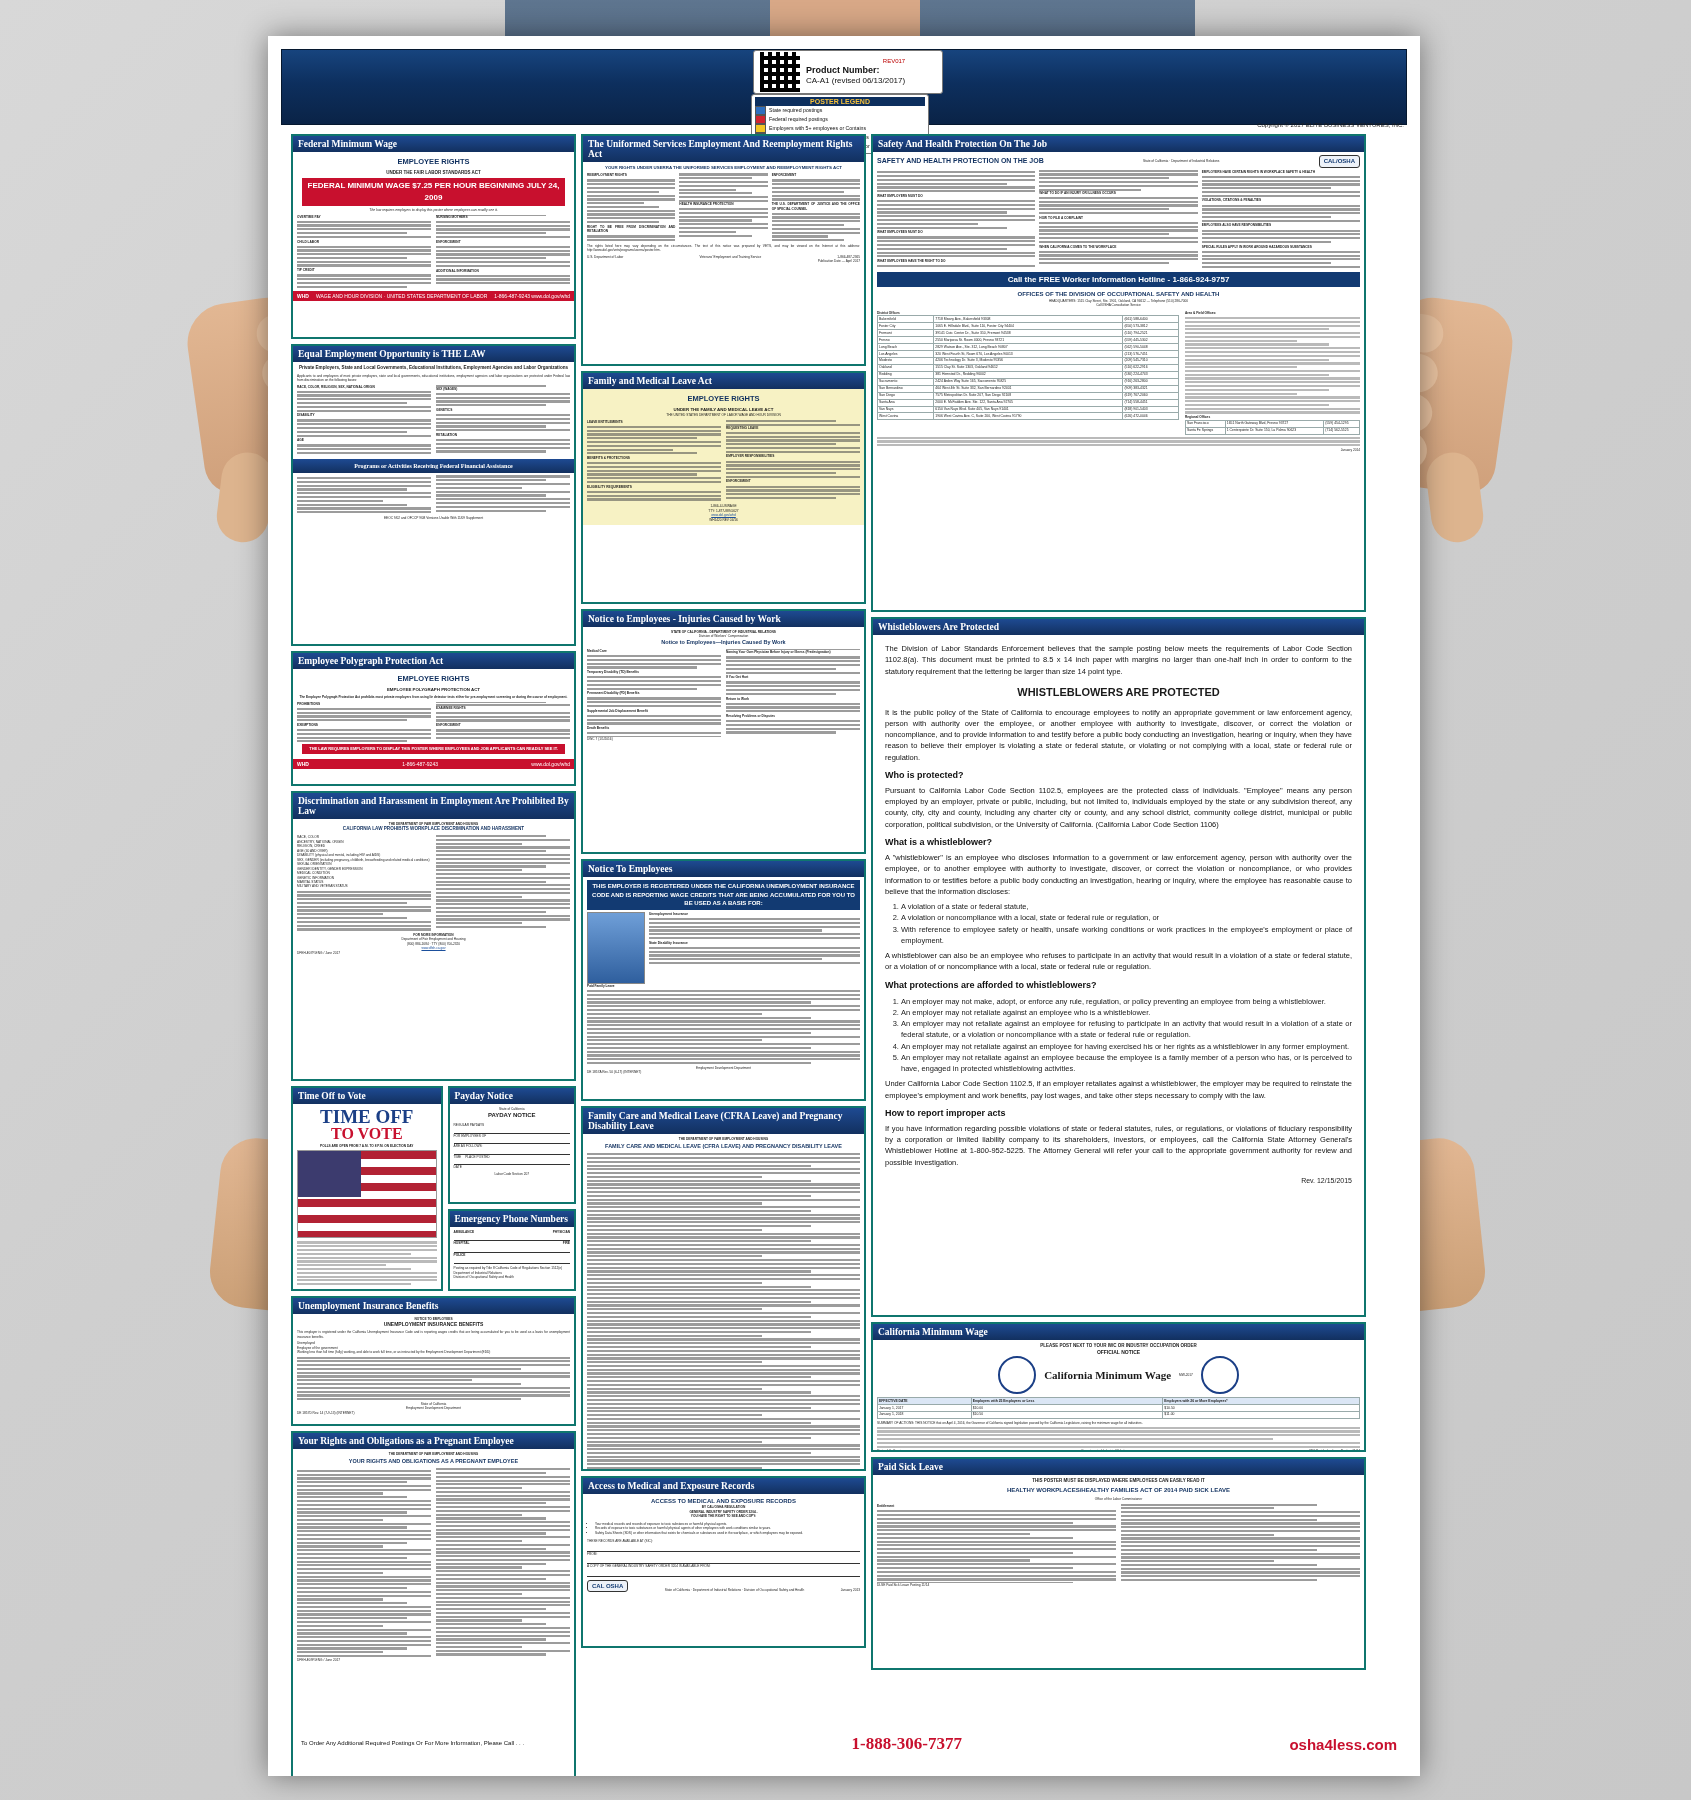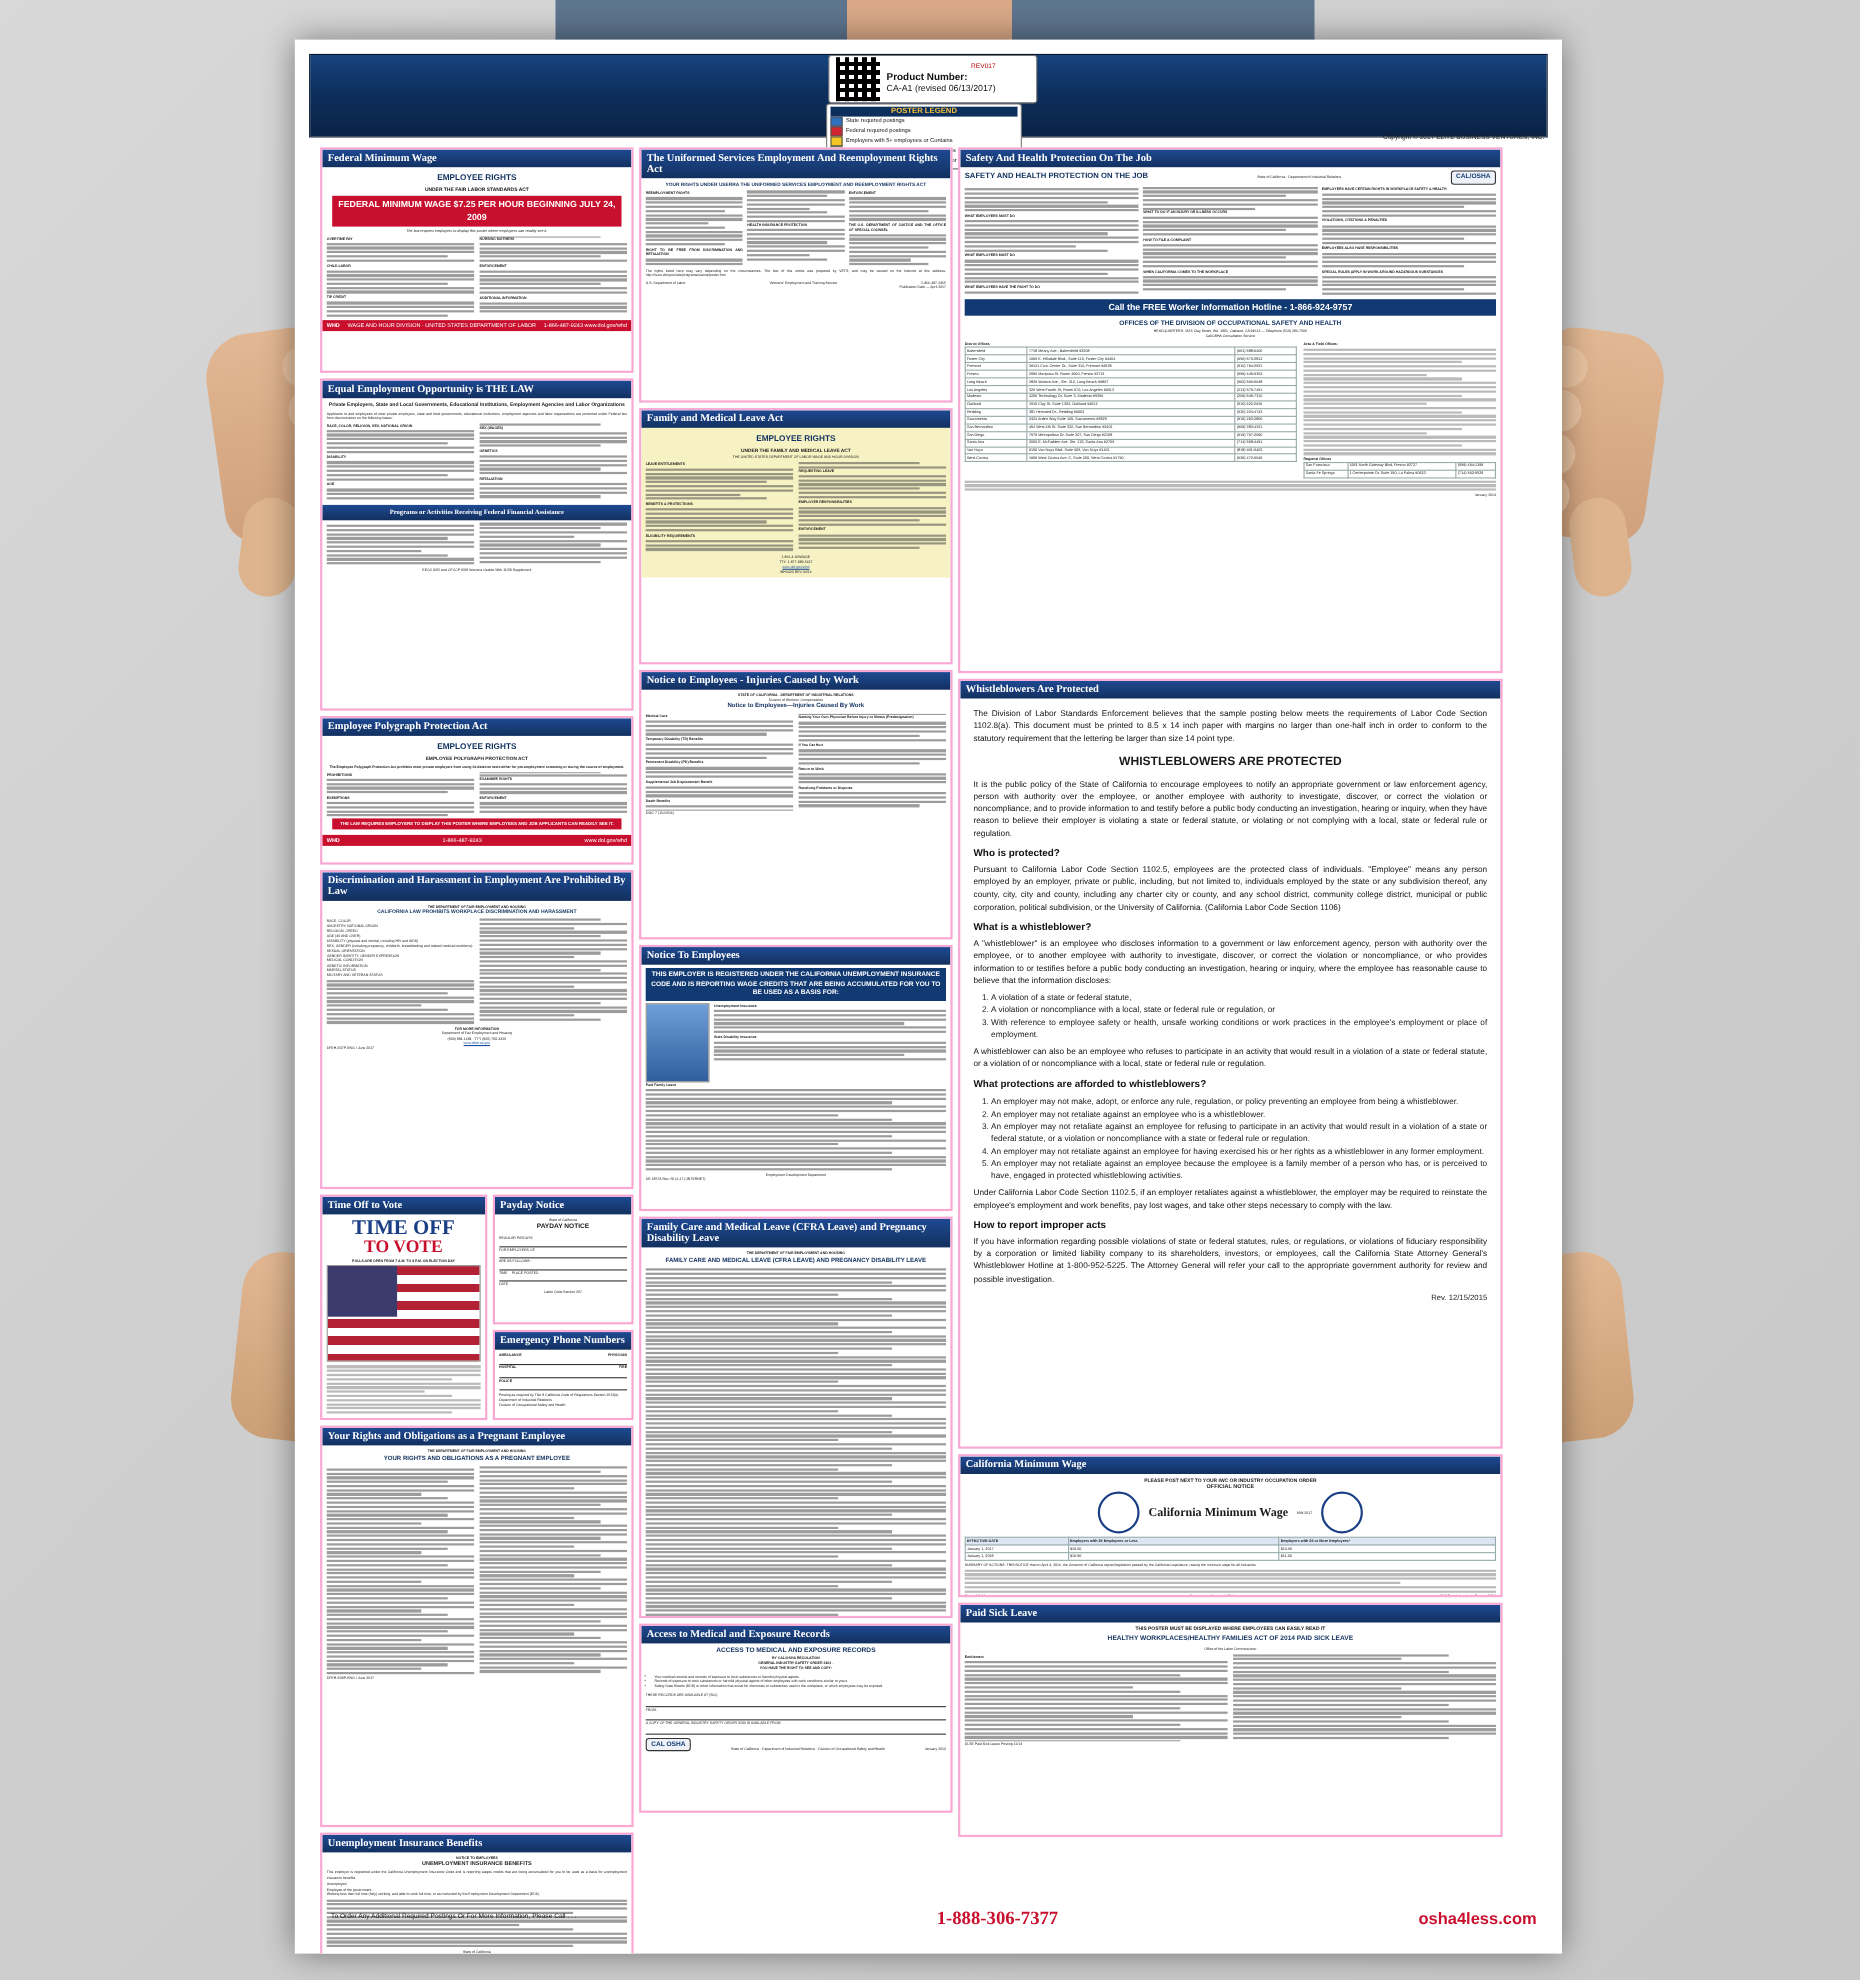--- a/index.html
+++ b/index.html
@@ -74,21 +74,21 @@
   .legend-row{display:flex;align-items:center;gap:3px;font-size:5.2px;color:#111;line-height:1.2;}
   .sw{width:9px;height:7px;border:1px solid #555;}
   .copyright{position:absolute;right:6px;top:76px;font-size:6px;color:#222;}
 
   
   .grid{position:absolute;left:13px;top:88px;width:1116px;display:flex;gap:5px;}
   .col{display:flex;flex-direction:column;gap:5px;}
   .c1{width:285px;} .c2{width:285px;} .c3{width:495px;}
   .colwrap{display:flex;gap:5px;}
 
-  .panel{border:2px solid #f9a8d4;background:#fff;box-sizing:border-box;overflow:hidden;}
+  .panel{border:2px solid #0f766e;background:#fff;box-sizing:border-box;overflow:hidden;}
   .ptitle{
     background:linear-gradient(180deg,#1e4a92,#12305f);color:#fff;font-weight:bold;
     font-size:9.5px;padding:3px 5px;font-family:"Liberation Serif",serif;
   }
   .pbody{padding:3px 4px;font-size:3.5px;line-height:1.45;color:#1a1a1a;text-align:justify;}
   .sub{font-size:7.5px;font-weight:bold;text-align:center;color:#10305f;margin:2px 0;}
   .subred{font-size:8px;font-weight:bold;text-align:center;color:#fff;background:#c8102e;padding:2px 0;margin:2px 5px;}
   .cols2{column-count:2;column-gap:5px;}
   .cols3{column-count:3;column-gap:4px;}
   .tiny{font-size:3.2px;line-height:1.4;}
@@ -517,133 +517,20 @@
               <div class="hl">POLICE</div>
               <div style="border-bottom:.5px solid #333;height:6px;"></div>
               <div style="margin-top:2px;">Posting as required by Title 8 California Code of Regulations Section 1512(e)</div>
               <div>Department of Industrial Relations</div>
               <div>Division of Occupational Safety and Health</div>
             </div>
           </div>
         </div>
       </div>
 
-      <div class="panel" style="height:365px;">
-        <div class="ptitle">Your Rights and Obligations as a Pregnant Employee</div>
-        <div class="pbody tiny">
-          <div class="hl cntr">THE DEPARTMENT OF FAIR EMPLOYMENT AND HOUSING</div>
-          <div style="font-size:5.5px;font-weight:bold;text-align:center;color:#10305f;margin:2px 0;">YOUR RIGHTS AND OBLIGATIONS AS A PREGNANT EMPLOYEE</div>
-          <div class="cols2">
-            <div class="fakelines">
-                  <div></div>
-                  <div></div>
-                  <div></div>
-                  <div></div>
-                  <div></div>
-                  <div></div>
-                  <div></div>
-                  <div></div>
-                  <div></div>
-                  <div></div>
-                  <div></div>
-                  <div></div>
-                  <div></div>
-                  <div></div>
-                  <div></div>
-                  <div></div>
-                  <div></div>
-                  <div></div>
-                  <div></div>
-                  <div></div>
-                  <div></div>
-                  <div></div>
-                  <div></div>
-                  <div></div>
-                  <div></div>
-                  <div></div>
-                  <div></div>
-                  <div></div>
-                  <div></div>
-                  <div></div>
-                  <div></div>
-                  <div></div>
-                  <div></div>
-                  <div></div>
-                  <div></div>
-                  <div></div>
-                  <div></div>
-                  <div></div>
-                  <div></div>
-                  <div></div>
-                  <div></div>
-                  <div></div>
-                  <div></div>
-                  <div></div>
-                  <div></div>
-                  <div></div>
-                  <div></div>
-                  <div></div>
-                  <div></div>
-                  <div></div>
-                  <div></div>
-                  <div></div>
-                  <div></div>
-                  <div></div>
-                  <div></div>
-                  <div></div>
-                  <div></div>
-                  <div></div>
-                  <div></div>
-                  <div></div>
-                  <div></div>
-                  <div></div>
-                  <div></div>
-                  <div></div>
-                  <div></div>
-                  <div></div>
-                  <div></div>
-                  <div></div>
-                  <div></div>
-                  <div></div>
-                  <div></div>
-                  <div></div>
-                  <div></div>
-                  <div></div>
-                  <div></div>
-                  <div></div>
-                  <div></div>
-                  <div></div>
-                  <div></div>
-                  <div></div>
-                  <div></div>
-                  <div></div>
-                  <div></div>
-                  <div></div>
-                  <div></div>
-                  <div></div>
-                  <div></div>
-                  <div></div>
-                  <div></div>
-                  <div></div>
-                  <div></div>
-                  <div></div>
-                  <div></div>
-                  <div></div>
-                  <div></div>
-                  <div></div>
-                  <div></div>
-                  <div></div>
-                  <div></div>
-                  <div></div>
-                </div>
-          </div>
-          <div>DFEH-E09P-ENG / June 2017</div>
-        </div>
-      </div>
-
       <div class="panel" style="height:130px;">
         <div class="ptitle">Unemployment Insurance Benefits</div>
         <div class="pbody tiny">
           <div class="cntr hl">NOTICE TO EMPLOYEES</div>
           <div class="cntr hl" style="font-size:5px;">UNEMPLOYMENT INSURANCE BENEFITS</div>
           <div style="margin:2px 0;">This employer is registered under the California Unemployment Insurance Code and is reporting wages credits that are being accumulated for you to be used as a basis for unemployment insurance benefits.</div>
           <div>Unemployed</div>
           <div>Employee of the government</div>
           <div>Working less than full time (fully) working, and able to work full time, or as instructed by the Employment Development Department (EDD)</div>
           <div class="fakelines">
@@ -656,20 +543,133 @@
                 <div></div>
                 <div></div>
                 <div></div>
                 <div></div>
                 <div></div>
                 <div></div>
               </div>
           <div class="cntr">State of California</div>
           <div class="cntr">Employment Development Department</div>
           <div>DE 1857D Rev. 14 (7-9-13) (INTERNET)</div>
+        </div>
+      </div>
+
+      <div class="panel" style="height:365px;">
+        <div class="ptitle">Your Rights and Obligations as a Pregnant Employee</div>
+        <div class="pbody tiny">
+          <div class="hl cntr">THE DEPARTMENT OF FAIR EMPLOYMENT AND HOUSING</div>
+          <div style="font-size:5.5px;font-weight:bold;text-align:center;color:#10305f;margin:2px 0;">YOUR RIGHTS AND OBLIGATIONS AS A PREGNANT EMPLOYEE</div>
+          <div class="cols2">
+            <div class="fakelines">
+                  <div></div>
+                  <div></div>
+                  <div></div>
+                  <div></div>
+                  <div></div>
+                  <div></div>
+                  <div></div>
+                  <div></div>
+                  <div></div>
+                  <div></div>
+                  <div></div>
+                  <div></div>
+                  <div></div>
+                  <div></div>
+                  <div></div>
+                  <div></div>
+                  <div></div>
+                  <div></div>
+                  <div></div>
+                  <div></div>
+                  <div></div>
+                  <div></div>
+                  <div></div>
+                  <div></div>
+                  <div></div>
+                  <div></div>
+                  <div></div>
+                  <div></div>
+                  <div></div>
+                  <div></div>
+                  <div></div>
+                  <div></div>
+                  <div></div>
+                  <div></div>
+                  <div></div>
+                  <div></div>
+                  <div></div>
+                  <div></div>
+                  <div></div>
+                  <div></div>
+                  <div></div>
+                  <div></div>
+                  <div></div>
+                  <div></div>
+                  <div></div>
+                  <div></div>
+                  <div></div>
+                  <div></div>
+                  <div></div>
+                  <div></div>
+                  <div></div>
+                  <div></div>
+                  <div></div>
+                  <div></div>
+                  <div></div>
+                  <div></div>
+                  <div></div>
+                  <div></div>
+                  <div></div>
+                  <div></div>
+                  <div></div>
+                  <div></div>
+                  <div></div>
+                  <div></div>
+                  <div></div>
+                  <div></div>
+                  <div></div>
+                  <div></div>
+                  <div></div>
+                  <div></div>
+                  <div></div>
+                  <div></div>
+                  <div></div>
+                  <div></div>
+                  <div></div>
+                  <div></div>
+                  <div></div>
+                  <div></div>
+                  <div></div>
+                  <div></div>
+                  <div></div>
+                  <div></div>
+                  <div></div>
+                  <div></div>
+                  <div></div>
+                  <div></div>
+                  <div></div>
+                  <div></div>
+                  <div></div>
+                  <div></div>
+                  <div></div>
+                  <div></div>
+                  <div></div>
+                  <div></div>
+                  <div></div>
+                  <div></div>
+                  <div></div>
+                  <div></div>
+                  <div></div>
+                  <div></div>
+                </div>
+          </div>
+          <div>DFEH-E09P-ENG / June 2017</div>
         </div>
       </div>
 
     </div>
 
     <div class="col c2">
 
       <div class="panel" style="height:232px;">
         <div class="ptitle">The Uniformed Services Employment And Reemployment Rights Act</div>
         <div class="pbody">

